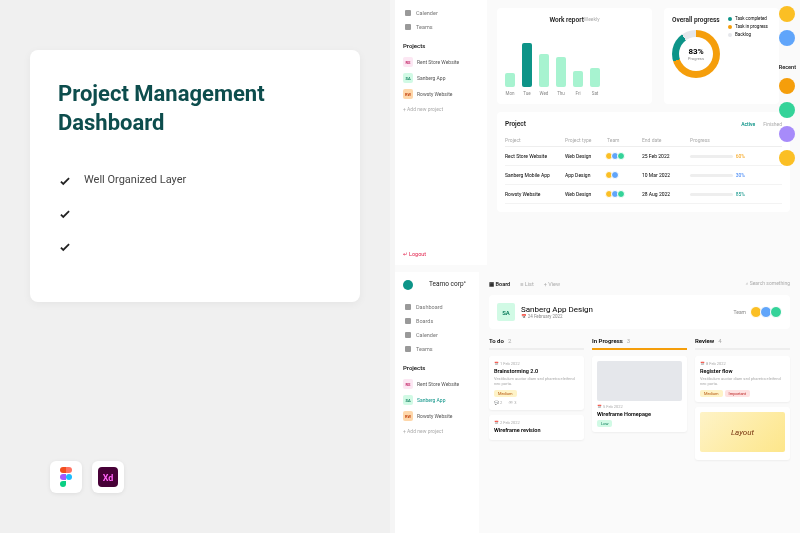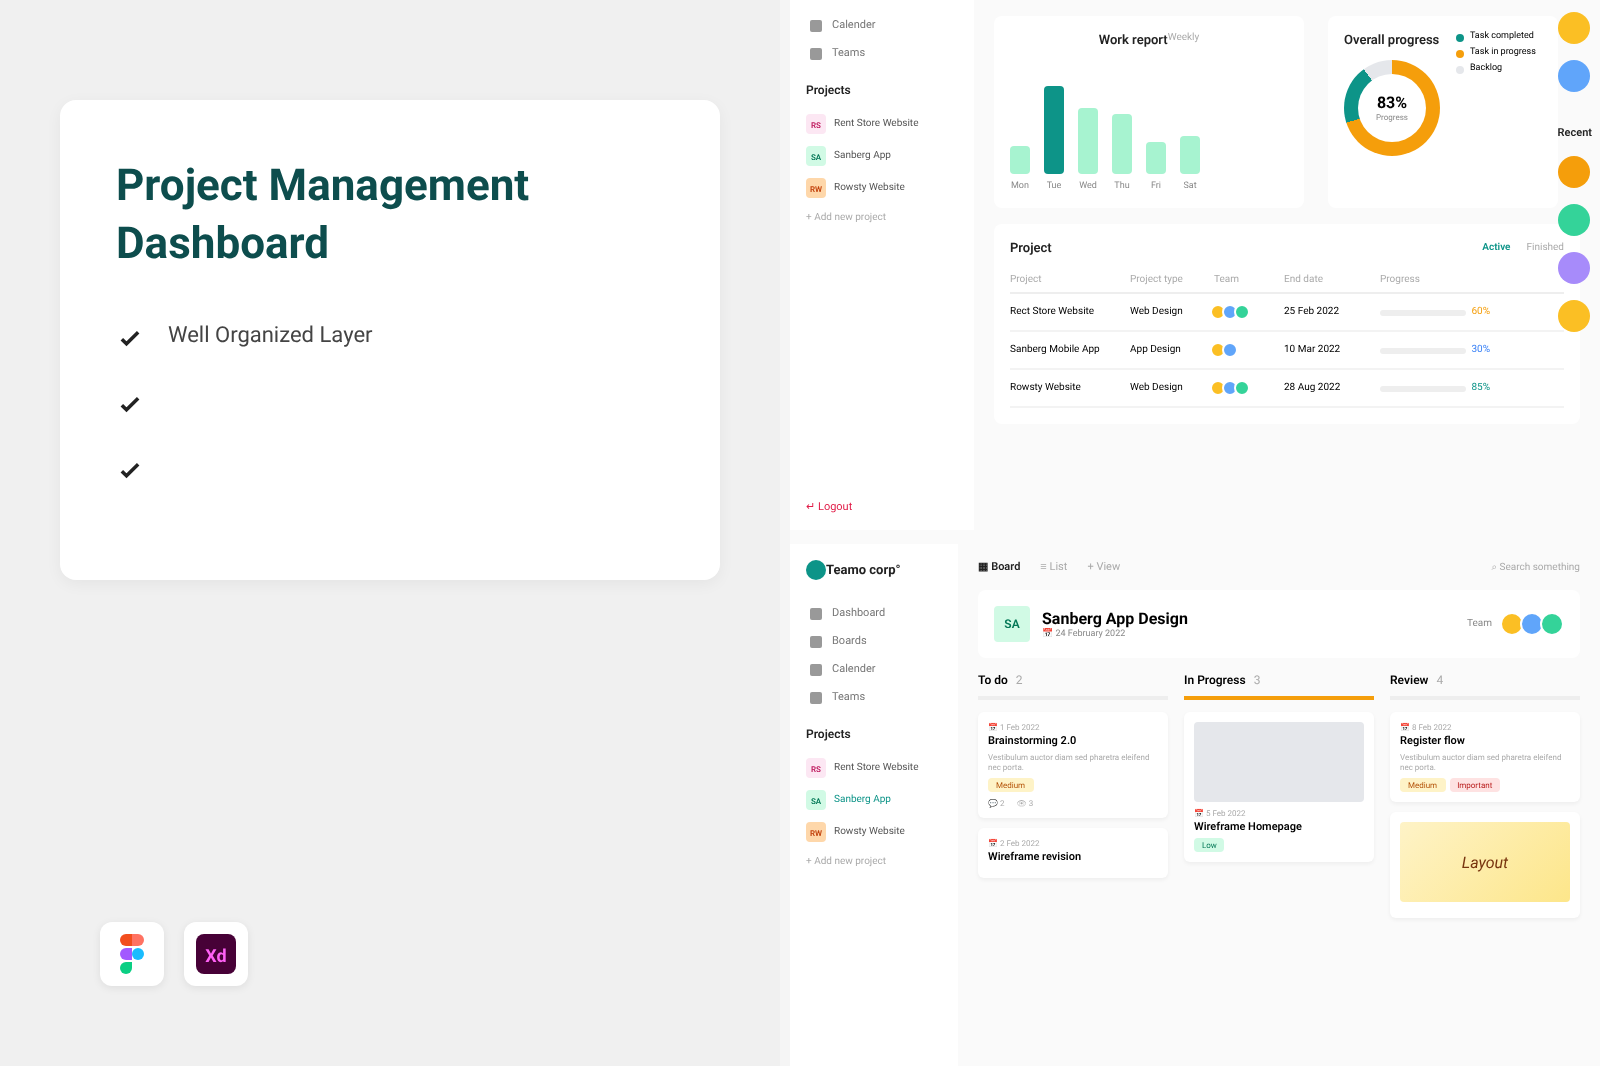--- a/index.html
+++ b/index.html
@@ -1,19 +1,19 @@
 <!DOCTYPE html>
 <html><head>
 <meta charset="utf-8">
 <style>
 *{box-sizing:border-box;margin:0;padding:0;font-family:-apple-system,BlinkMacSystemFont,'Segoe UI',Roboto,sans-serif}
 body{background:#f5f5f5;width:800px;height:533px;overflow:hidden;position:relative}
 .promo{position:absolute;left:0;top:0;width:390px;height:533px;background:#f0f0f0;padding:50px 30px}
 .promo-card{background:#fff;border-radius:8px;padding:30px 28px;box-shadow:0 2px 8px rgba(0,0,0,0.05)}
-.promo h1{font-size:22px;font-weight:700;color:#0d4d4d;line-height:1.3;margin-bottom:24px}
+.promo h1{font-size:22px;font-weight:700;color:#0d4d4d;line-height:1.3;margin-bottom:36px}
 .feat{display:flex;align-items:flex-start;gap:12px;margin-bottom:18px;font-size:11px;color:#444}
 .feat svg{width:14px;height:14px;flex-shrink:0;margin-top:1px}
 .logos{position:absolute;bottom:40px;left:50px;display:flex;gap:10px}
 .logo-box{width:32px;height:32px;background:#fff;border-radius:6px;display:flex;align-items:center;justify-content:center;box-shadow:0 1px 4px rgba(0,0,0,0.08)}
 .dash{position:absolute;left:395px;top:0;width:405px;height:533px;background:#fafafa;font-size:6px}
 .dash1{position:absolute;top:0;left:0;width:405px;height:265px;display:flex}
 .sidebar{width:92px;background:#fff;padding:6px 8px}
 .nav-item{display:flex;align-items:center;gap:5px;padding:4px 2px;color:#777;font-size:5.5px}
 .nav-ico{width:6px;height:6px;background:#999;border-radius:1px}
 .sec-title{font-size:6px;font-weight:600;color:#222;margin:8px 0 5px}
@@ -49,29 +49,29 @@
 .c1{width:60px}.c2{width:42px}.c3{width:35px}.c4{width:48px}.c5{width:55px;display:flex;align-items:center;gap:3px}
 .avatars{display:flex}
 .av{width:8px;height:8px;border-radius:50%;margin-left:-2px;border:1px solid #fff}
 .pbar{height:3px;background:#eee;border-radius:2px;flex:1}
 .pfill{height:100%;border-radius:2px}
 .side-avatars{position:absolute;right:4px;top:6px;display:flex;flex-direction:column;gap:8px}
 .side-av{width:16px;height:16px;border-radius:50%}
 .recent-lbl{font-size:5.5px;font-weight:600;color:#222;margin-top:10px}
 .dash2{position:absolute;top:272px;left:0;width:405px;height:261px;display:flex;background:#fff}
 .sidebar2{width:92px;padding:8px}
-.brand{display:flex;align-items:center;gap:0;font-size:6.5px;font-weight:700;color:#222;margin-bottom:10px}
+.brand{display:flex;align-items:flex-start;gap:16px;font-size:6.5px;font-weight:400;color:#222;margin-bottom:10px}
 .brand-ico{width:10px;height:10px;background:#0d9488;border-radius:50%}
 .main2{flex:1;padding:8px 10px;background:#fafafa}
 .topbar{display:flex;align-items:center;gap:10px;font-size:5.5px;margin-bottom:8px}
 .view-btn{font-weight:600;color:#222}
 .view-btn2{color:#aaa}
 .search{margin-left:auto;color:#aaa;font-size:5px}
 .proj-head{background:#fff;border-radius:4px;padding:8px;display:flex;align-items:center;gap:6px;margin-bottom:8px}
-.proj-title{font-size:8px;font-weight:700}
+.proj-title{font-size:8px;font-weight:400}
 .proj-date{font-size:4.5px;color:#888}
 .team-lbl{margin-left:auto;font-size:5px;color:#888}
 .cols{display:flex;gap:8px}
 .col{width:95px}
 .col-head{display:flex;align-items:center;gap:4px;font-size:6px;font-weight:600;margin-bottom:6px;padding-bottom:4px;border-bottom:2px solid #eee}
 .col-head.prog{border-color:#f59e0b}
 .col-count{color:#aaa;font-weight:400}
 .task{background:#fff;border-radius:3px;padding:5px;margin-bottom:5px;box-shadow:0 1px 2px rgba(0,0,0,0.05)}
 .task-date{font-size:4px;color:#aaa;margin-bottom:2px}
 .task-title{font-size:5.5px;font-weight:600;margin-bottom:2px}

